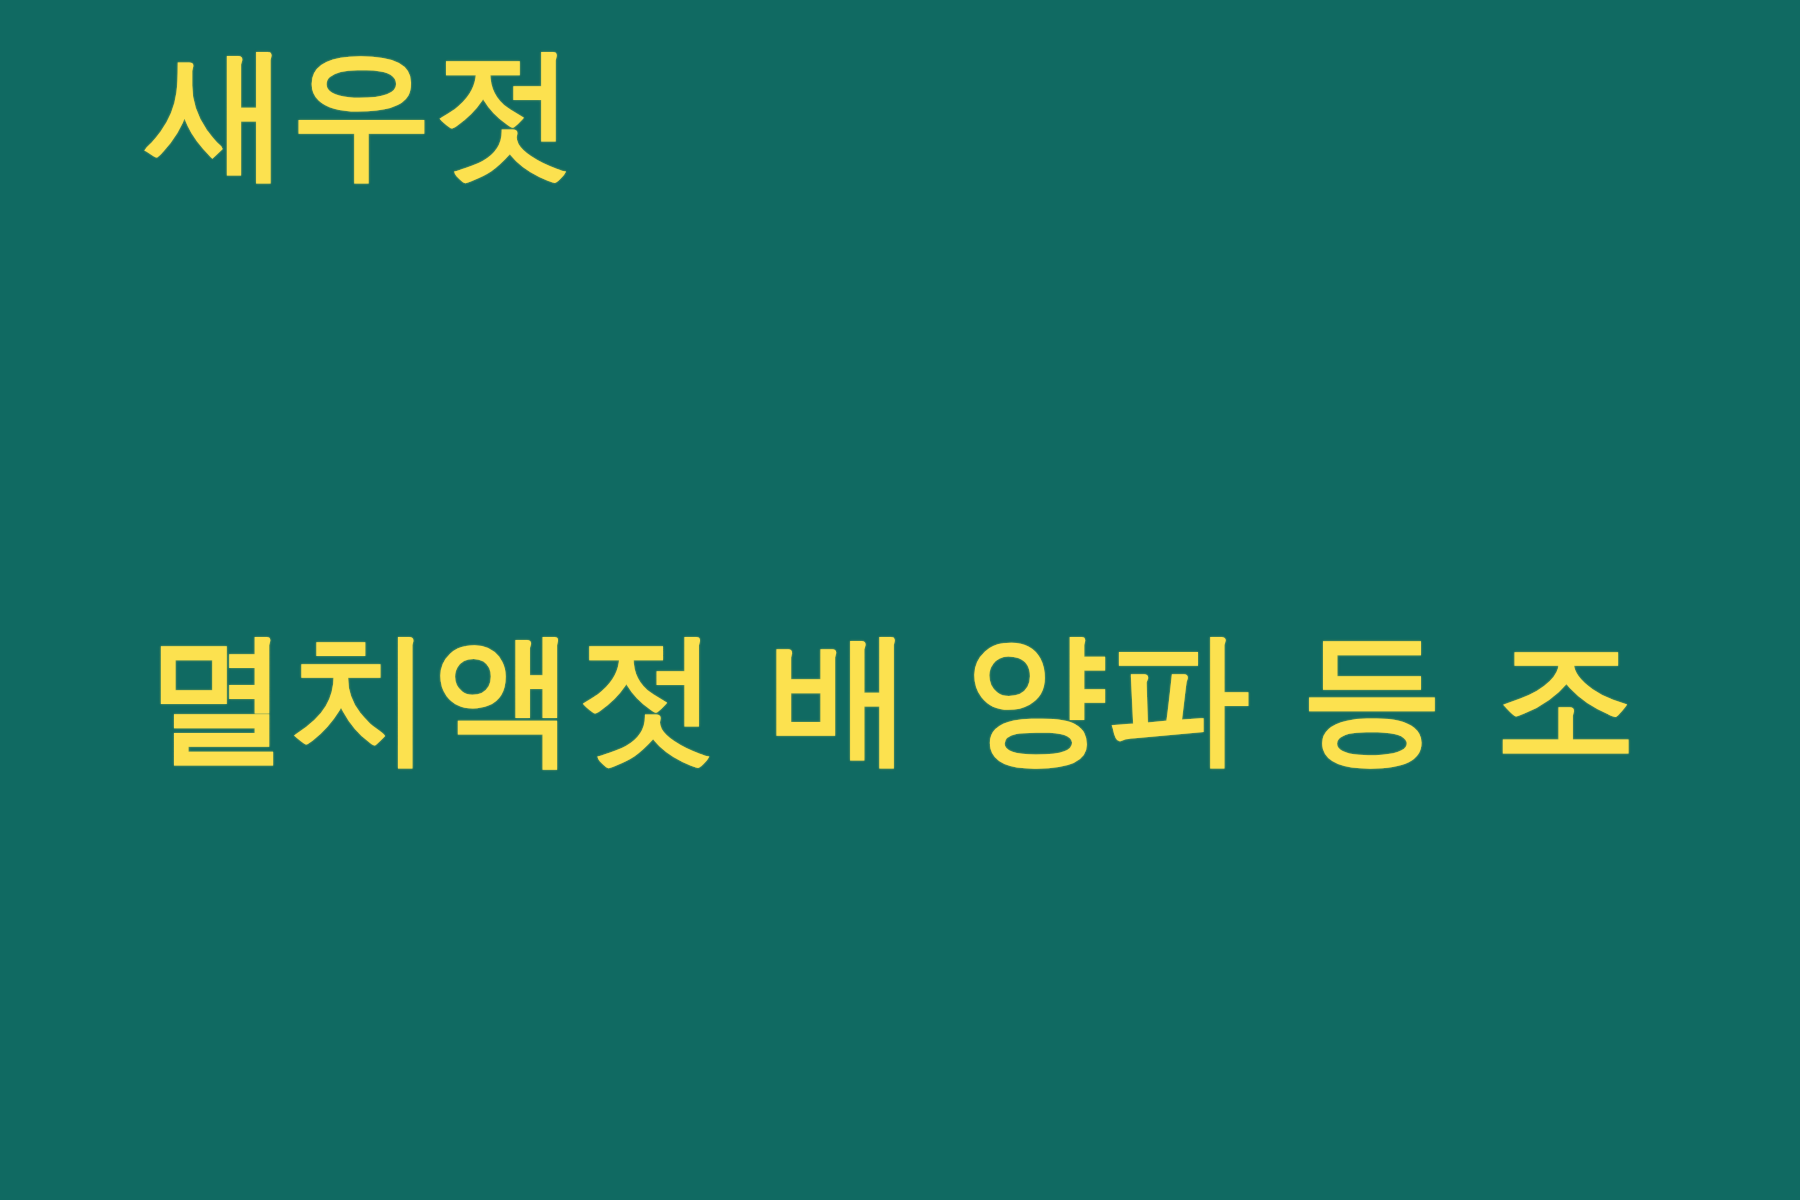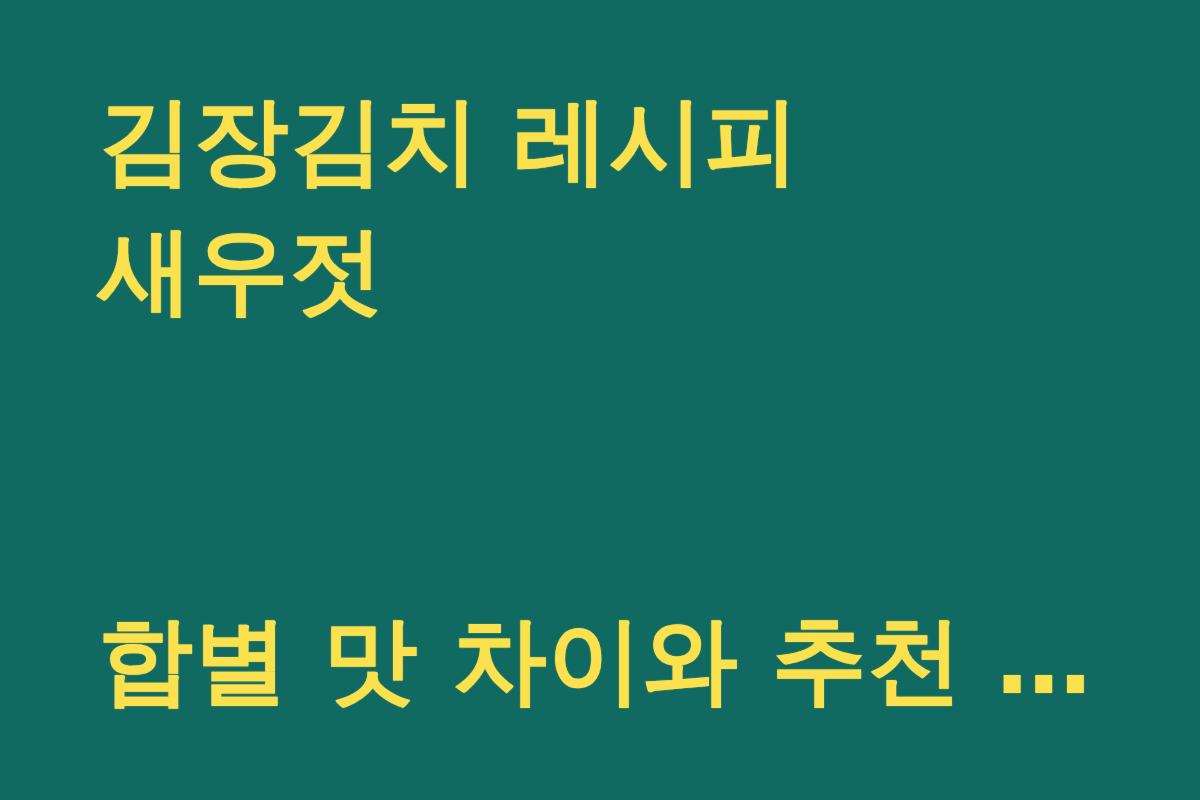--- a/index.html
+++ b/index.html
@@ -50,16 +50,17 @@
     display: block;
   }
 </style>
 </head>
 <body>
 
 <div class="card">
 
   <h1 class="headline">
     <span class="headline-line">김장김치 레시피 새우젓</span>
+    <span class="headline-line">멸치액젓 배 양파 등 조</span>
     <span class="headline-line">합별 맛 차이와 추천 …</span>
   </h1>
 
 </div>
 
 </body></html>

